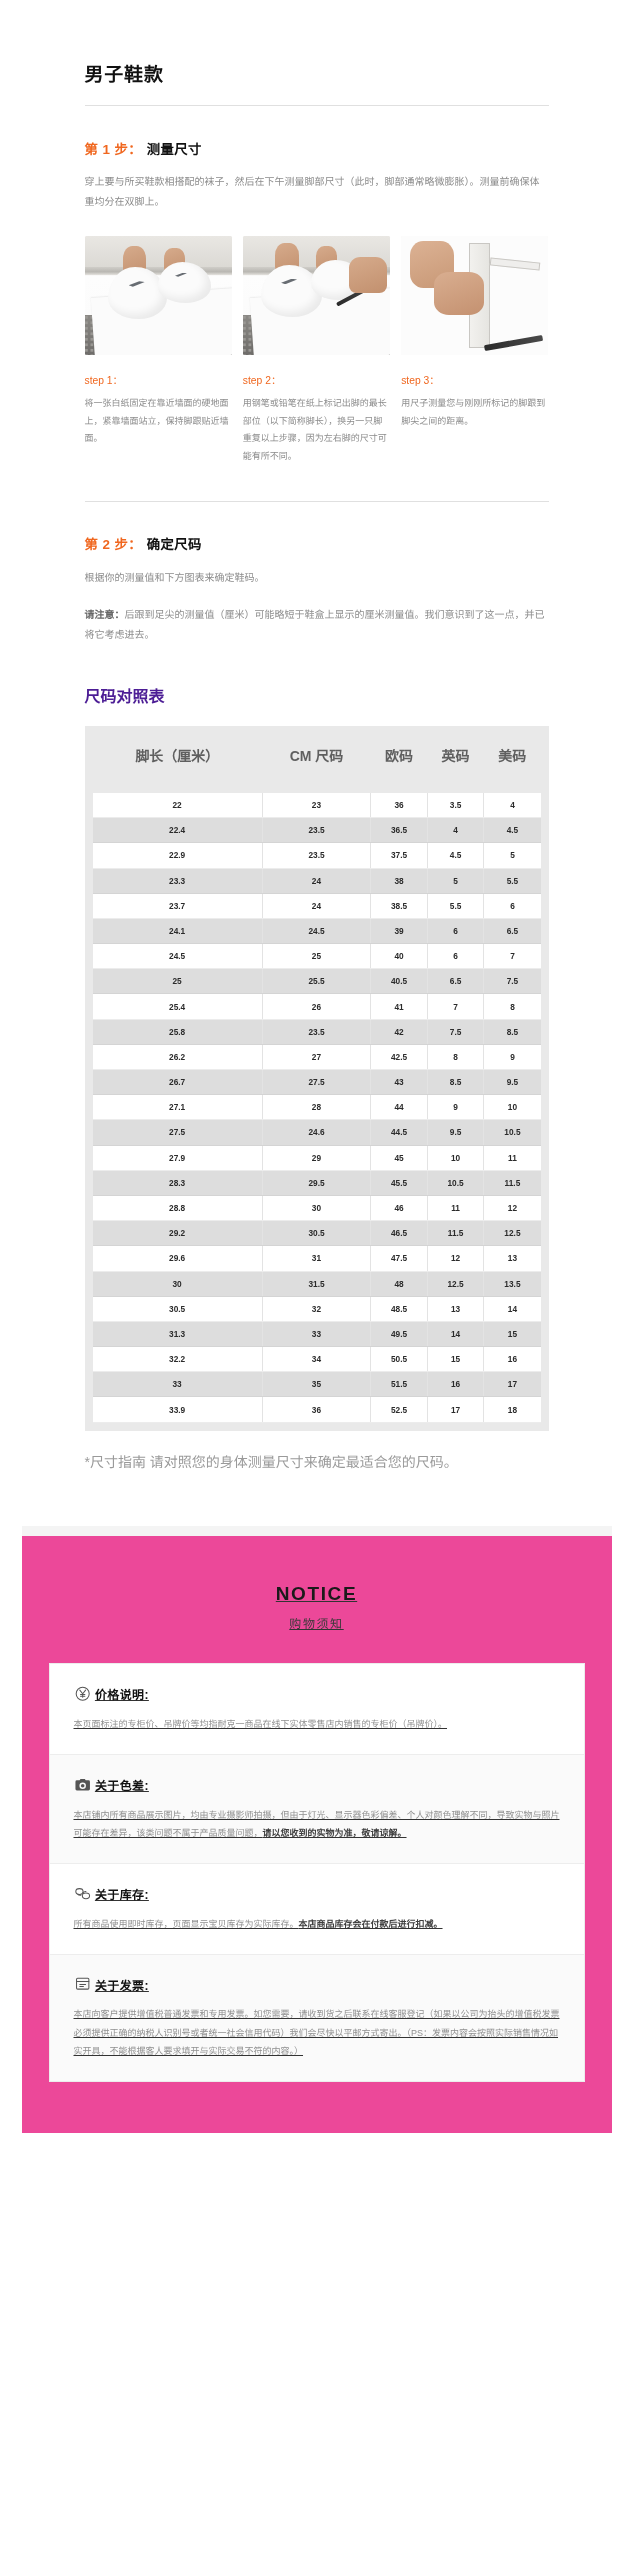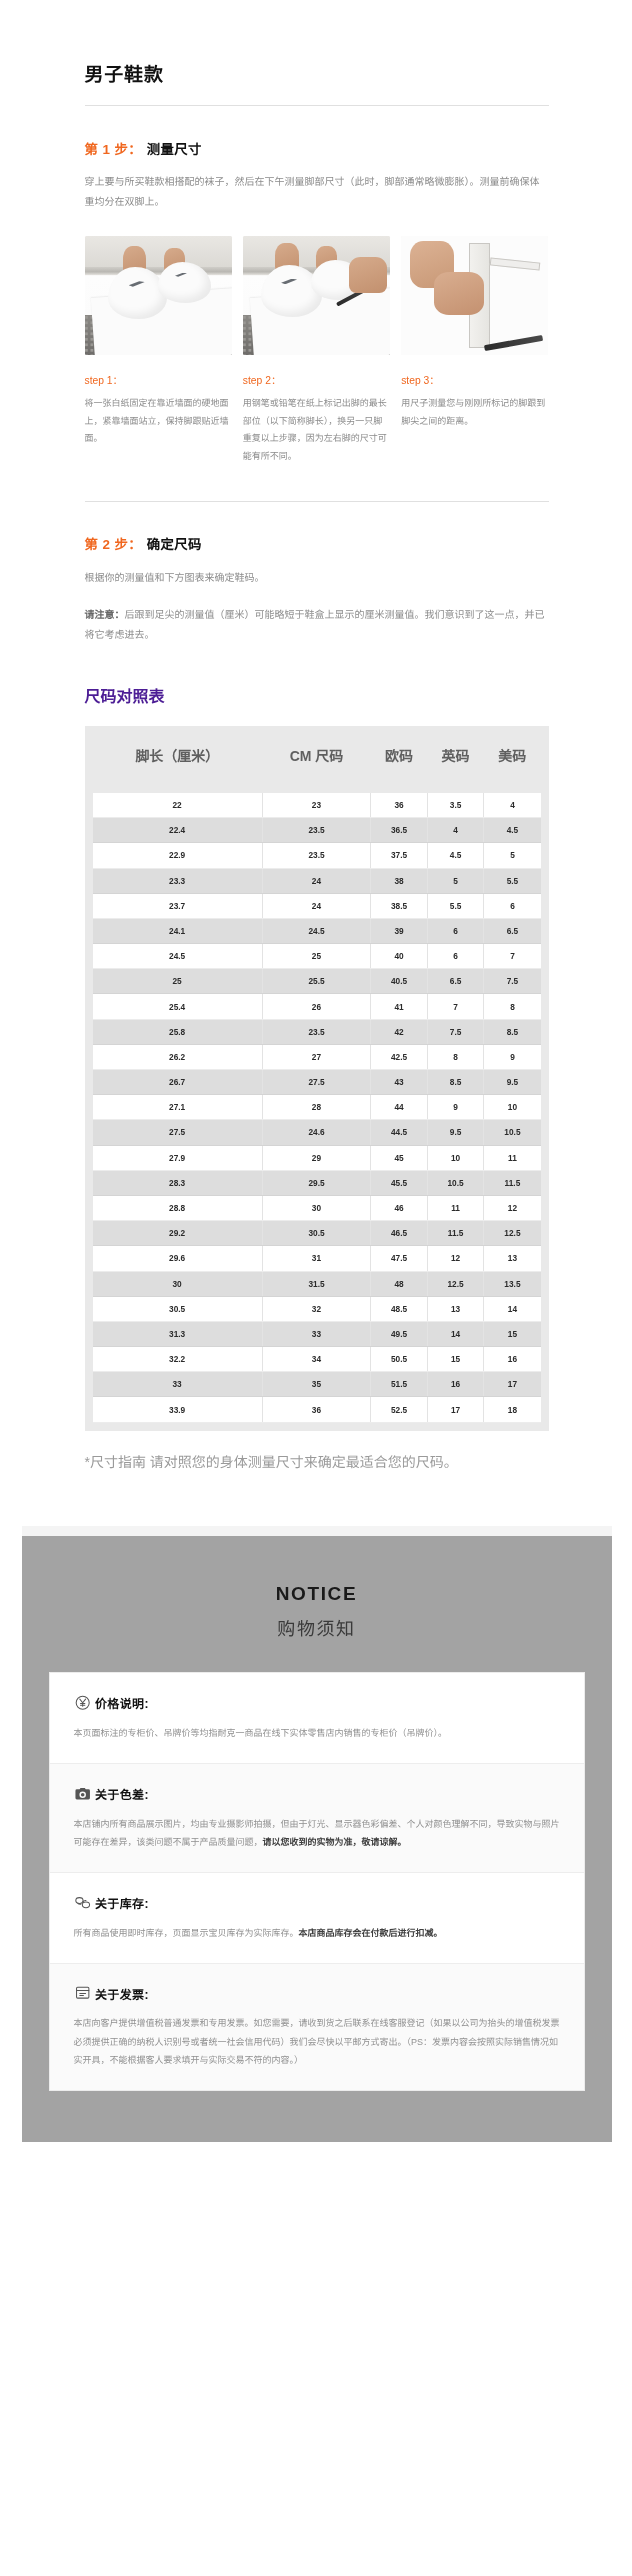--- a/index.html
+++ b/index.html
@@ -162,34 +162,35 @@
   .footnote {
     font-size: 14px;
     color: #9a9a9a;
     margin: 20.6px 0 0 0;
   }
   .guide-bottom-space { height: 55px; }
 
   
   .notice-sep { height: 9.5px; background:#f4f4f4; }
   .notice {
-    background: #a3a3a3;
+    background: #ec4899;
     padding: 47px 27px 51px 27px;
+    text-decoration: underline;
   }
   .notice-title-en {
     text-align:center;
     font-size: 19px;
     font-weight: bold;
     letter-spacing: 1.6px;
     color: #1a1a1a;
     margin: 0 0 9.5px 0;
   }
   .notice-title-cn {
     text-align:center;
-    font-size: 18px;
+    font-size: 12px;
     color: #3a3a3a;
     letter-spacing: 1.6px;
     margin: 0 0 32px 0;
   }
   .notice-card {
     background:#fff;
     border: 0.8px solid #ececec;
   }
   .notice-item { padding: 20.6px 24px 20.6px 24px; }
   .notice-item + .notice-item { border-top: 0.8px solid #ededed; }

